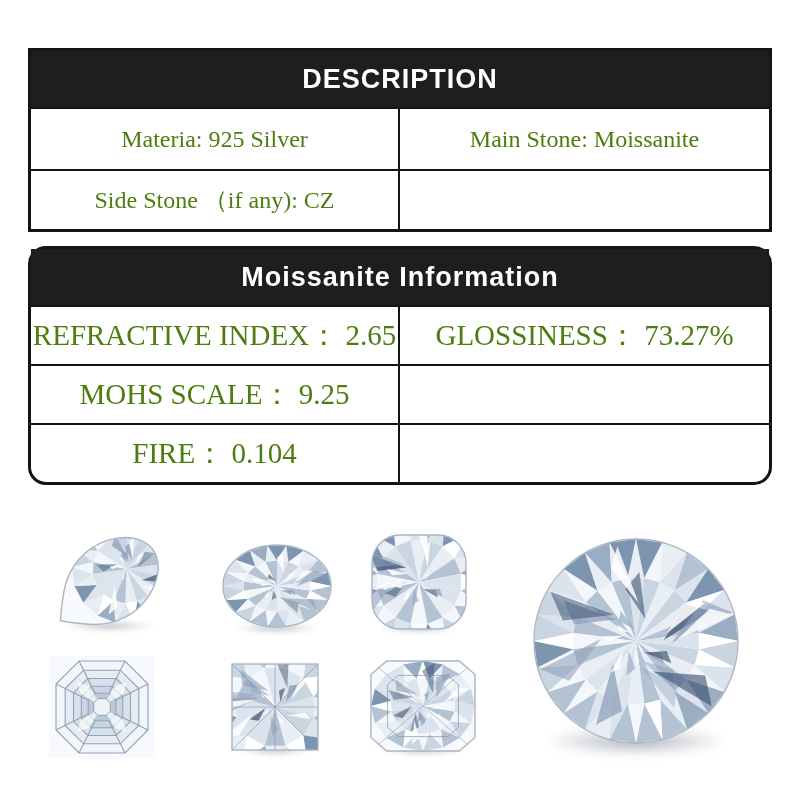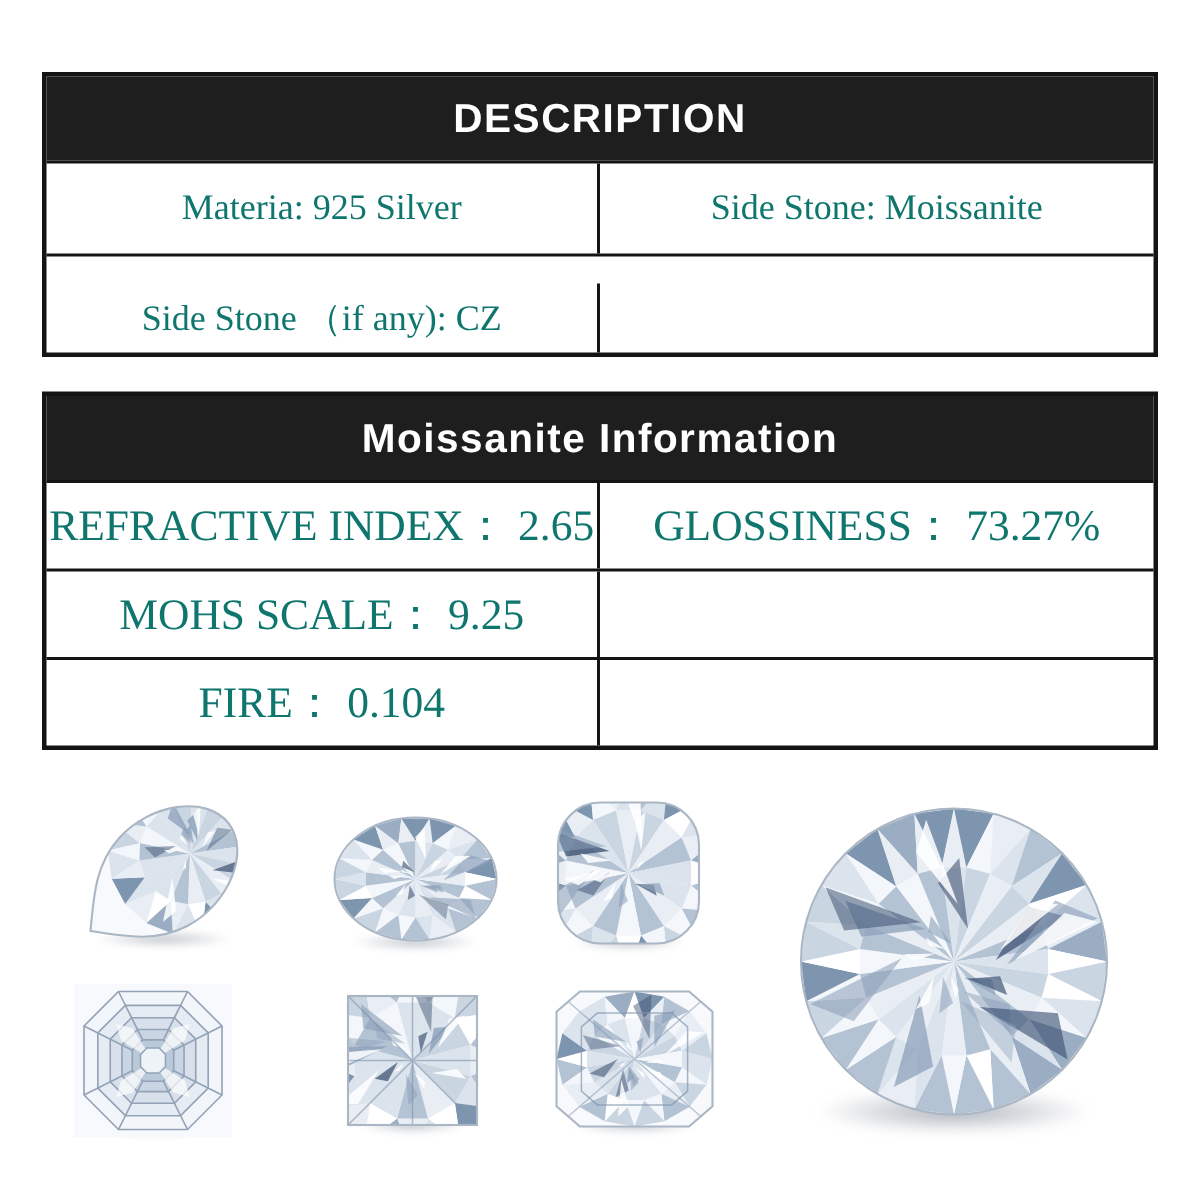--- a/index.html
+++ b/index.html
@@ -5,27 +5,27 @@
   html,body{margin:0;padding:0;}
   body{width:800px;height:800px;position:relative;background:#ffffff;overflow:hidden;
        font-family:"Liberation Sans", sans-serif;}
 
   
   .tbl{position:absolute;left:28px;width:744px;border:3px solid #141414;background:#ffffff;box-sizing:border-box;}
   .tbl-head{background:#1e1e1e;color:#ffffff;display:flex;align-items:center;justify-content:center;
             font-weight:bold;font-size:27px;letter-spacing:1px;}
   .tbl-row{display:grid;grid-template-columns:1fr 1fr;border-top:2px solid #141414;}
   .cell{display:flex;align-items:center;justify-content:center;
-        font-family:"Liberation Serif", serif;color:#0f766e;}
+        font-family:"Liberation Serif", serif;color:#4d7c0f;}
   .cell.left-cell{border-right:2px solid #141414;}
   #desc-table{top:48px;}
   #desc-table .tbl-head{height:56px;}
   #desc-table .cell{height:60px;font-size:24px;}
-  #desc-table .tbl-row:last-child .cell{height:46px;margin-top:18px;}
-  #moi-table{top:261px;}
+  #desc-table .tbl-row:last-child .cell{height:58px;}
+  #moi-table{top:246px;border-radius:18px;}
   #moi-table .tbl-head{height:56px;}
   #moi-table .cell{height:57px;font-size:29px;}
 
   
   #gem-area{position:absolute;left:0;top:505px;width:800px;height:295px;}
   .gem{position:absolute;}
   .gem svg{position:relative;display:block;}
   .gshadow{position:absolute;left:14%;right:14%;bottom:0px;height:12px;border-radius:50%;
            background:radial-gradient(ellipse at center, rgba(96,108,126,0.38) 0%, rgba(96,108,126,0) 72%);
            filter:blur(2px);}
@@ -42,21 +42,21 @@
 </style>
 </head>
 <body>
 
 <div class="tbl" id="desc-table">
   <div class="tbl-head">
     <span>DESCRIPTION</span>
   </div>
   <div class="tbl-row">
     <div class="cell left-cell">Materia: 925 Silver</div>
-    <div class="cell">Side Stone: Moissanite</div>
+    <div class="cell">Main Stone: Moissanite</div>
   </div>
   <div class="tbl-row">
     <div class="cell left-cell">Side Stone （if any): CZ</div>
     <div class="cell"></div>
   </div>
 </div>
 
 <div class="tbl" id="moi-table">
   <div class="tbl-head">
     <span>Moissanite Information</span>

